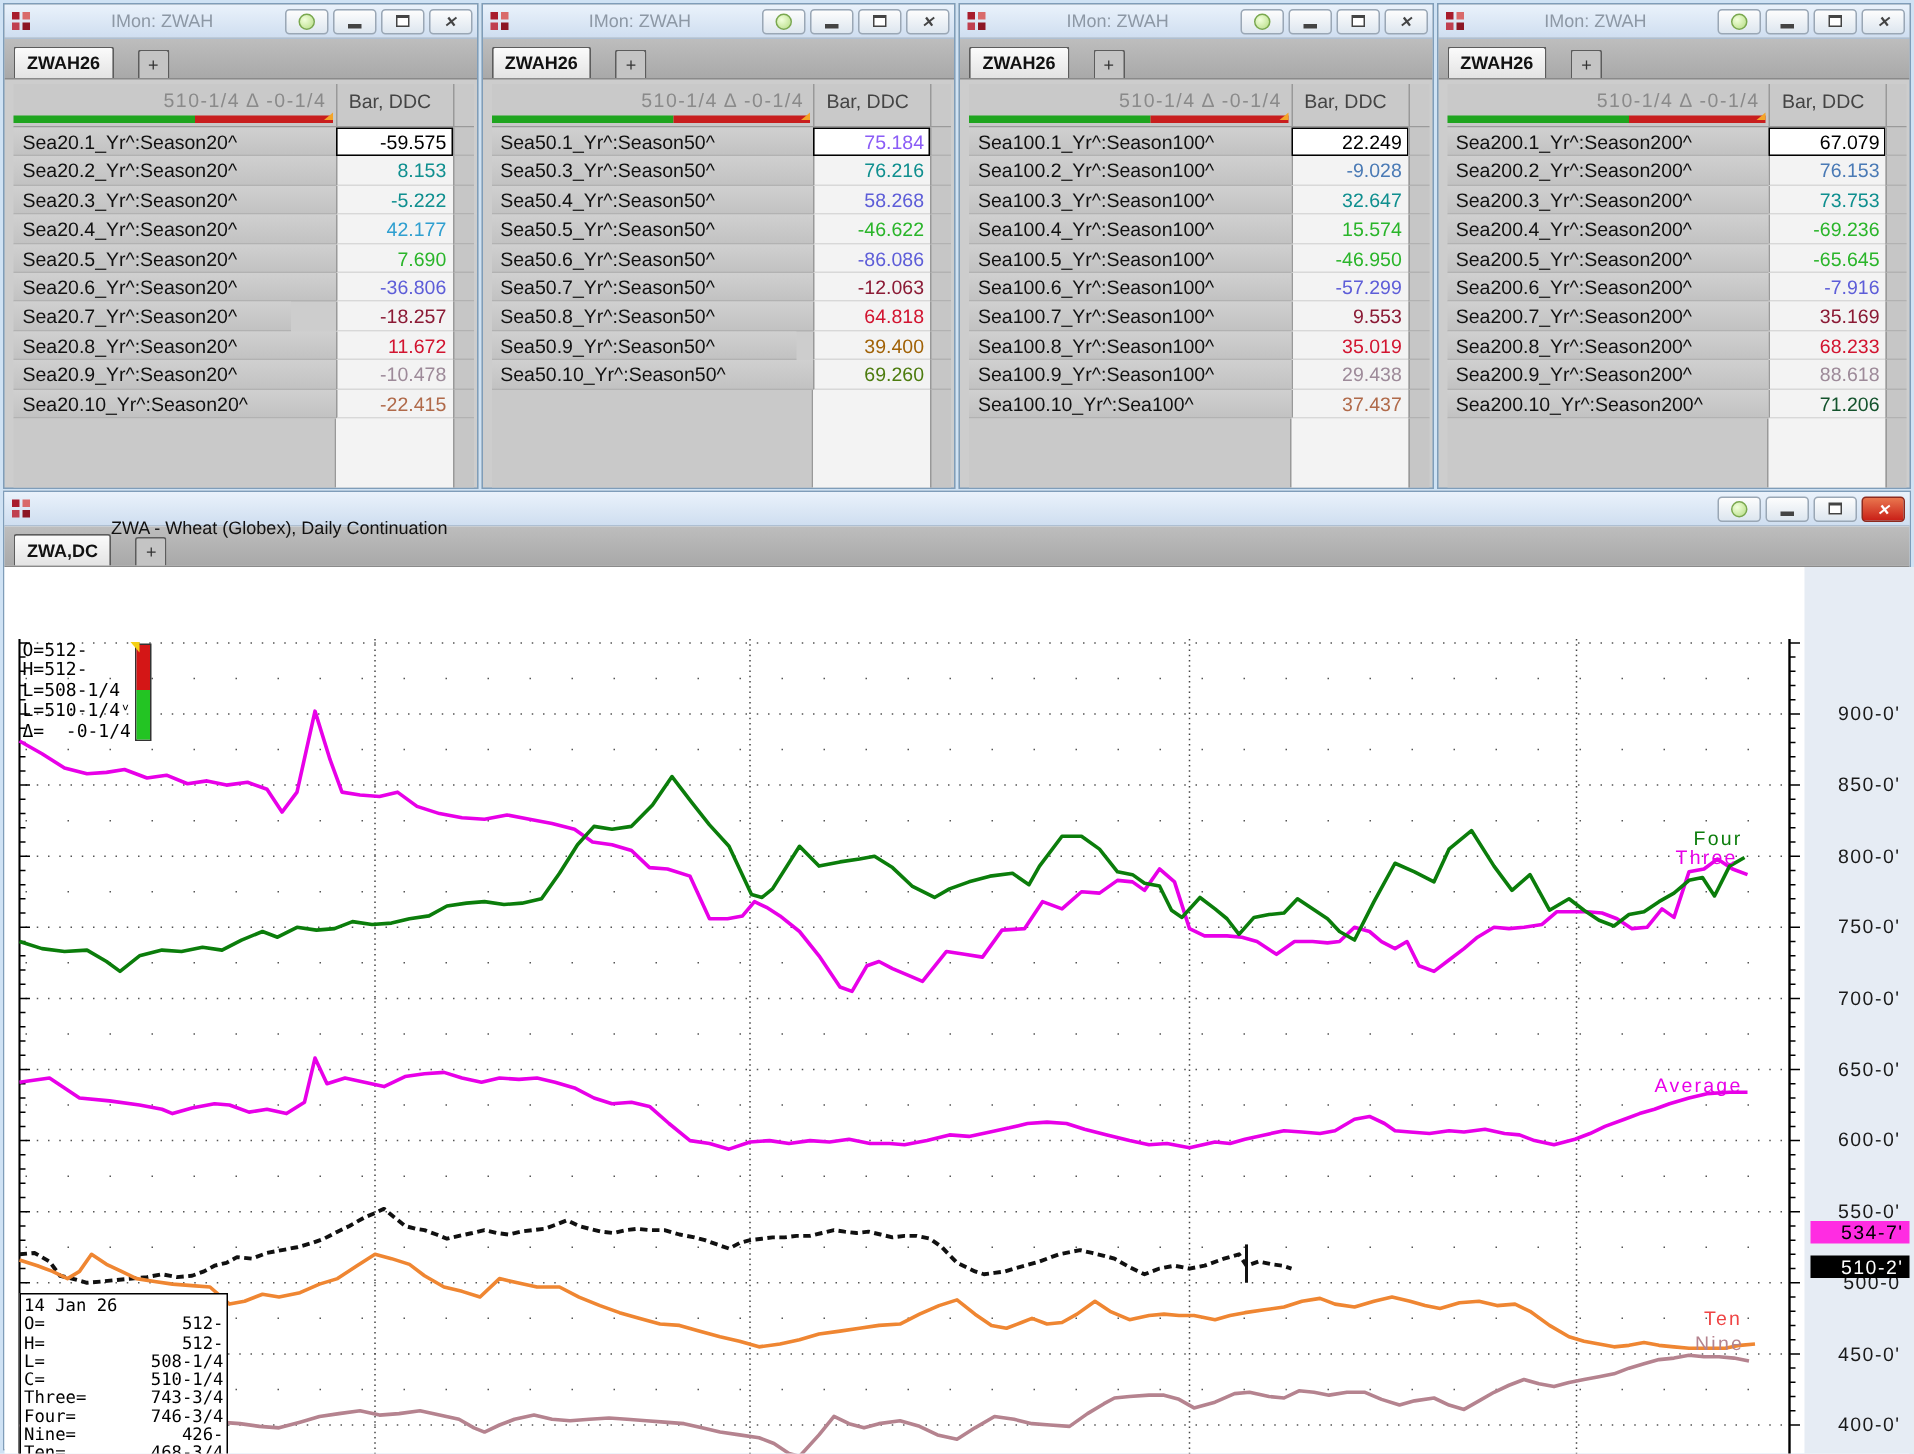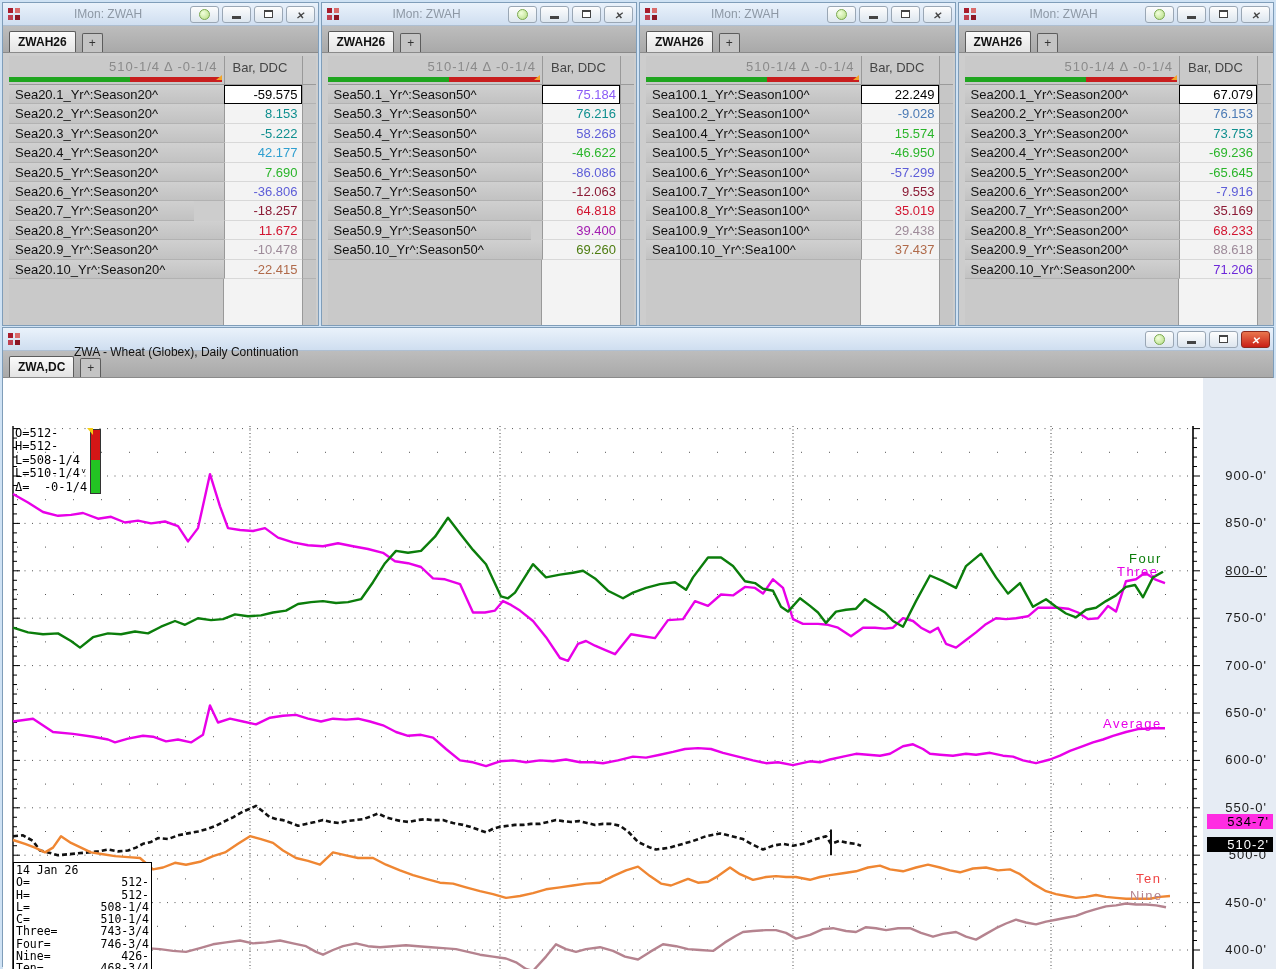--- a/index.html
+++ b/index.html
@@ -24,21 +24,21 @@
     box-sizing:border-box;cursor:default;}
   .wbtn .dot{width:9px;height:9px;border-radius:50%;border:1px solid #7aa84f;
     background:radial-gradient(circle at 35% 35%,#f2ffdc,#b4dc82);}
   .glyph-min{width:9px;height:3px;background:#444;margin-top:7px;}
   .glyph-max{width:9px;height:8px;border:1px solid #444;border-top-width:2px;box-sizing:border-box;background:#fff;}
   .glyph-x::before{content:"\2715";font-size:10px;font-weight:bold;color:#444;line-height:1;}
   .wbtn.close-red{background:linear-gradient(#e9764e,#c91f17);border-color:#8d2a1e;}
   .wbtn.close-red .glyph-x::before{color:#fff;}
   
   .tabrow{height:26px;background:linear-gradient(#bdbdbd,#a9a9a9);display:flex;align-items:flex-end;
-    padding-left:6px;border-bottom:1px solid #8a8a8a;gap:6px;}
+    padding-left:6px;border-bottom:1px solid #8a8a8a;gap:16px;}
   .tab{font-size:12px;font-weight:bold;color:#111;background:linear-gradient(#fbfbfb,#e3e3e3);
     border:1px solid #5c5c5c;border-bottom:none;padding:3px 8px 3px 8px;border-radius:2px 2px 0 0;}
   .tab.plus{font-weight:normal;background:#c4c4c4;padding:2px 6px;color:#333;font-size:12px;}
   
   .tbl{margin:3px 2px 0 6px;font-size:13px;}
   .thead{display:flex;height:28px;background:#c9c9c9;border-bottom:1px solid #9a9a9a;}
   .th-left{flex:1;position:relative;}
   .hdr-val{position:absolute;right:6px;top:3px;color:#8a8a8a;letter-spacing:1px;}
   .gauge{position:absolute;left:0;right:2px;bottom:2px;height:5px;display:flex;}
   .g-green{width:57%;background:#1fa51f;}
@@ -273,21 +273,21 @@
   </div>
 
   <div class="trow">
     <div class="c-label">Sea50.8_Yr^:Season50^</div>
     <div class="c-val" style="color: rgb(210, 20, 48);">64.818</div>
     <div class="c-slim"></div>
   </div>
 
   <div class="trow">
     <div class="c-label">Sea50.9_Yr^:Season50^</div>
-    <div class="c-val" style="color: #a21caf; margin-left: 11px;">39.400</div>
+    <div class="c-val" style="color: #a16207; margin-left: 11px;">39.400</div>
     <div class="c-slim"></div>
   </div>
 
   <div class="trow">
     <div class="c-label">Sea50.10_Yr^:Season50^</div>
     <div class="c-val" style="color: #4d7c0f;">69.260</div>
     <div class="c-slim"></div>
   </div>
 </div>
       <div class="tfill">
@@ -346,20 +346,25 @@
     <div class="c-val" style="color: rgb(0, 0, 0);">22.249</div>
     <div class="c-slim"></div>
   </div>
 
   <div class="trow">
     <div class="c-label">Sea100.2_Yr^:Season100^</div>
     <div class="c-val" style="color: rgb(74, 122, 181);">-9.028</div>
     <div class="c-slim"></div>
   </div>
 
+  <div class="trow">
+    <div class="c-label">Sea100.3_Yr^:Season100^</div>
+    <div class="c-val" style="color: rgb(15, 143, 143);">32.647</div>
+    <div class="c-slim"></div>
+  </div>
 
   <div class="trow">
     <div class="c-label">Sea100.4_Yr^:Season100^</div>
     <div class="c-val" style="color: rgb(42, 181, 42);">15.574</div>
     <div class="c-slim"></div>
   </div>
 
   <div class="trow">
     <div class="c-label">Sea100.5_Yr^:Season100^</div>
     <div class="c-val" style="color: rgb(42, 181, 42);">-46.950</div>
@@ -496,21 +501,21 @@
   </div>
 
   <div class="trow">
     <div class="c-label">Sea200.9_Yr^:Season200^</div>
     <div class="c-val" style="color: rgb(157, 138, 153);">88.618</div>
     <div class="c-slim"></div>
   </div>
 
   <div class="trow">
     <div class="c-label">Sea200.10_Yr^:Season200^</div>
-    <div class="c-val" style="color: #6d28d9;">71.206</div>
+    <div class="c-val" style="color: #14532d;">71.206</div>
     <div class="c-slim"></div>
   </div>
 </div>
       <div class="tfill">
         <div class="f-left"></div>
           <div class="f-right"></div>
           <div class="f-slim"></div>
       </div>
     </div>
   </div>
@@ -759,21 +764,21 @@
           <span>426-</span>
         </div>
         <div class="info-row">
           <span>Ten=</span>
           <span>468-3/4</span>
         </div>
       </div>
     <div id="overlays">
         <div class="scale-label" style="top: 90px;">900-0'</div>
         <div class="scale-label" style="top: 137.4px;">850-0'</div>
-        <div class="scale-label" style="top: 184.8px; text-decoration: underline;">800-0'</div>
+        <div class="scale-label" style="top: 184.8px;">800-0'</div>
         <div class="scale-label" style="top: 232.2px;">750-0'</div>
         <div class="scale-label" style="top: 279.6px;">700-0'</div>
         <div class="scale-label" style="top: 327px;">650-0'</div>
         <div class="scale-label" style="top: 374.4px;">600-0'</div>
         <div class="scale-label" style="top: 421.8px;">550-0'</div>
         <div class="scale-label" style="top: 469.2px;">500-0</div>
         <div class="scale-label" style="top: 516.6px;">450-0'</div>
         <div class="scale-label" style="top: 564px;">400-0'</div>
         <div class="scale-label special" style="top: 436.115px; background: rgb(255, 44, 226); color: rgb(0, 0, 0); z-index: 3;">534-7'</div>
         <div class="scale-label special" style="top: 459.483px; background: rgb(0, 0, 0); color: rgb(255, 255, 255); z-index: 3;">510-2'</div>

